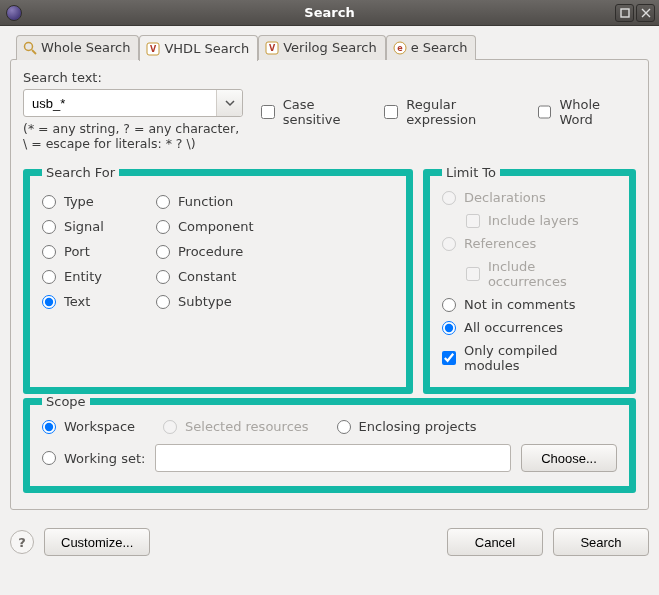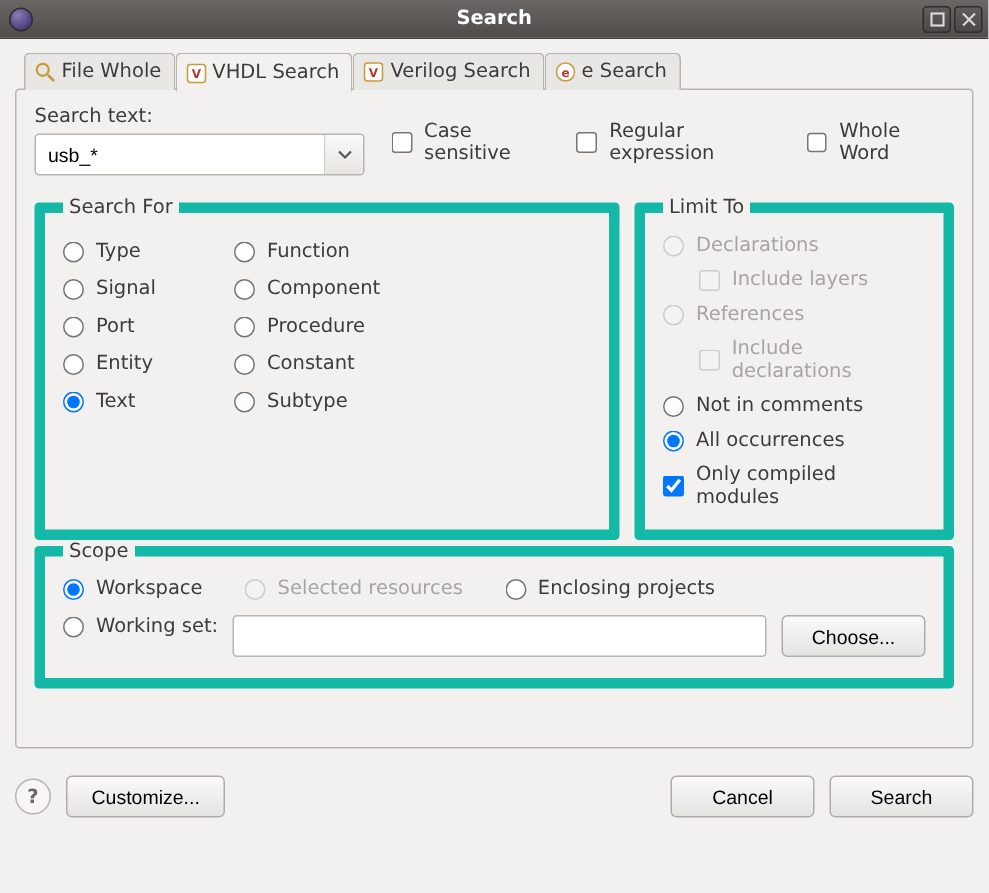--- a/index.html
+++ b/index.html
@@ -149,21 +149,21 @@
     margin-top: 4px;
   }
   .rdo { display:flex; align-items:center; gap:8px; }
   .rdo input[type=radio]{ margin:0; width:14px;height:14px;}
   .rdo.disabled { color:#a8a5a1;}
   .lt-stack { display:flex; flex-direction:column; gap:8px; }
   .lt-indent { margin-left: 24px; }
 
   fieldset.scope { padding-bottom: 14px;}
   .scope-row1 { display:flex; gap:28px; align-items:center;}
-  .scope-row2 { display:flex; gap:10px; align-items:flex-start; margin-top:10px;}
+  .scope-row2 { display:flex; gap:10px; align-items:center; margin-top:10px;}
   .ws-input {
     flex:1; height:28px; border:1px solid #b8b4af; border-radius:3px;
     background:#fff; padding:0 6px;
   }
   .btn {
     height: 28px;
     padding: 0 16px;
     border: 1px solid #b0aca7;
     border-radius: 4px;
     background: linear-gradient(#fbfaf9,#e5e3e0);
@@ -209,21 +209,21 @@
 </div>
 
 <div class="dialog-body">
 
   <div class="tabbar">
     <div class="tab">
       <svg class="tab-icon" viewBox="0 0 14 14">
           <circle cx="5.5" cy="5.5" r="4" fill="none" stroke="#c79a3a" stroke-width="1.5"></circle>
           <path d="M9 9 L13 13" stroke="#c79a3a" stroke-width="1.8"></path>
         </svg>
-      <span>File Whole</span>
+      <span>Whole Search</span>
     </div>
     <div class="tab active">
       <svg class="tab-icon" viewBox="0 0 14 14">
           <rect x="1" y="1" width="12" height="12" rx="2" fill="#fff" stroke="#c79a3a"></rect>
           <text x="7" y="10" text-anchor="middle" font-size="8" fill="#b23a2a" font-weight="bold">V</text>
         </svg>
       <span>VHDL Search</span>
     </div>
     <div class="tab">
       <svg class="tab-icon" viewBox="0 0 14 14">
@@ -247,20 +247,21 @@
       <div>
         <div class="search-label">Search text:</div>
         <div class="input-combo">
           <input type="text" value="usb_*" style="">
           <div class="combo-btn">
             <svg width="10" height="10">
                 <path d="M1 3 L5 7 L9 3" fill="none" stroke="#555" stroke-width="1.5"></path>
               </svg>
           </div>
         </div>
+        <div class="hint">(* = any string, ? = any character, \ = escape for literals: * ? \)</div>
       </div>
       <div class="check-col">
         <label class="chk">
           <input type="checkbox" style="">
           <span>Case sensitive</span>
         </label>
         <label class="chk">
           <input type="checkbox" style="">
           <span>Regular expression</span>
         </label>
@@ -328,21 +329,21 @@
           <label class="chk disabled lt-indent">
             <input type="checkbox" disabled="" style="">
             <span>Include layers</span>
           </label>
           <label class="rdo disabled">
             <input type="radio" name="lt" disabled="" style="">
             <span>References</span>
           </label>
           <label class="chk disabled lt-indent">
             <input type="checkbox" disabled="" style="">
-            <span>Include declarations</span>
+            <span>Include occurrences</span>
           </label>
           <label class="rdo">
             <input type="radio" name="lt" style="">
             <span>Not in comments</span>
           </label>
           <label class="rdo">
             <input type="radio" name="lt" checked="" style="">
             <span>All occurrences</span>
           </label>
           <label class="chk">

